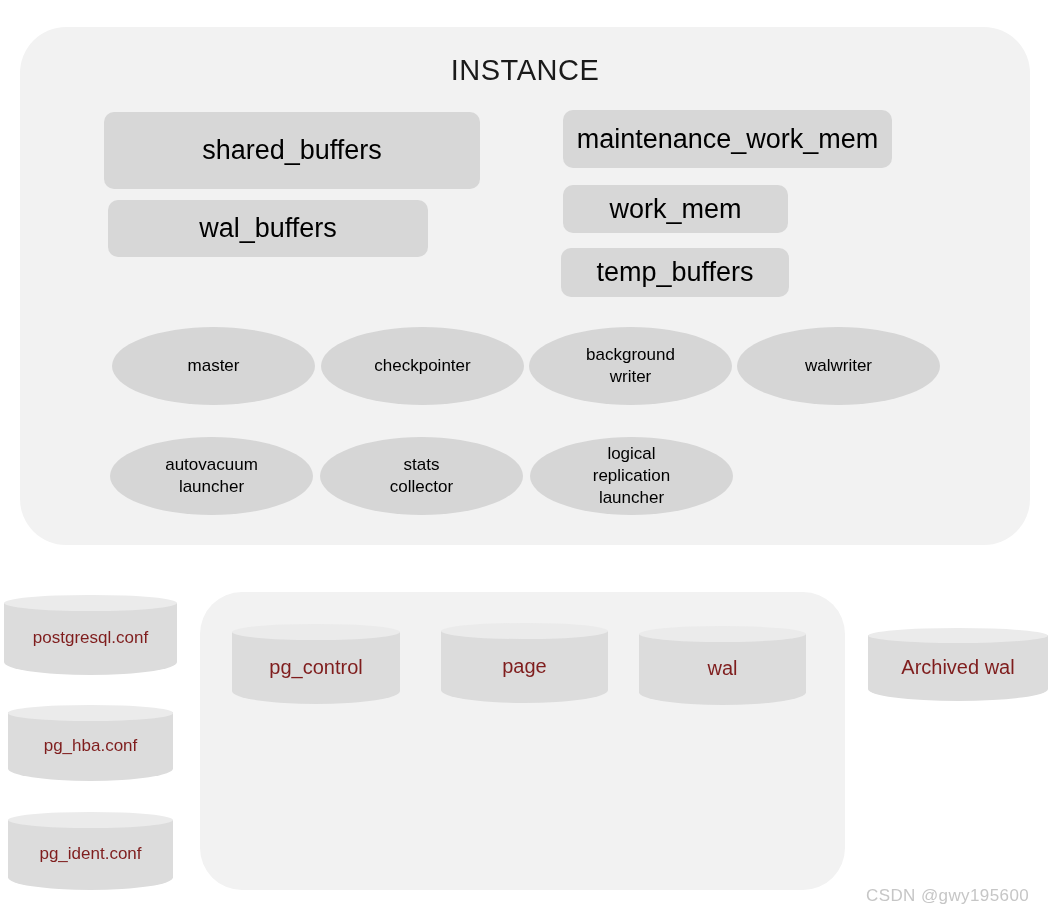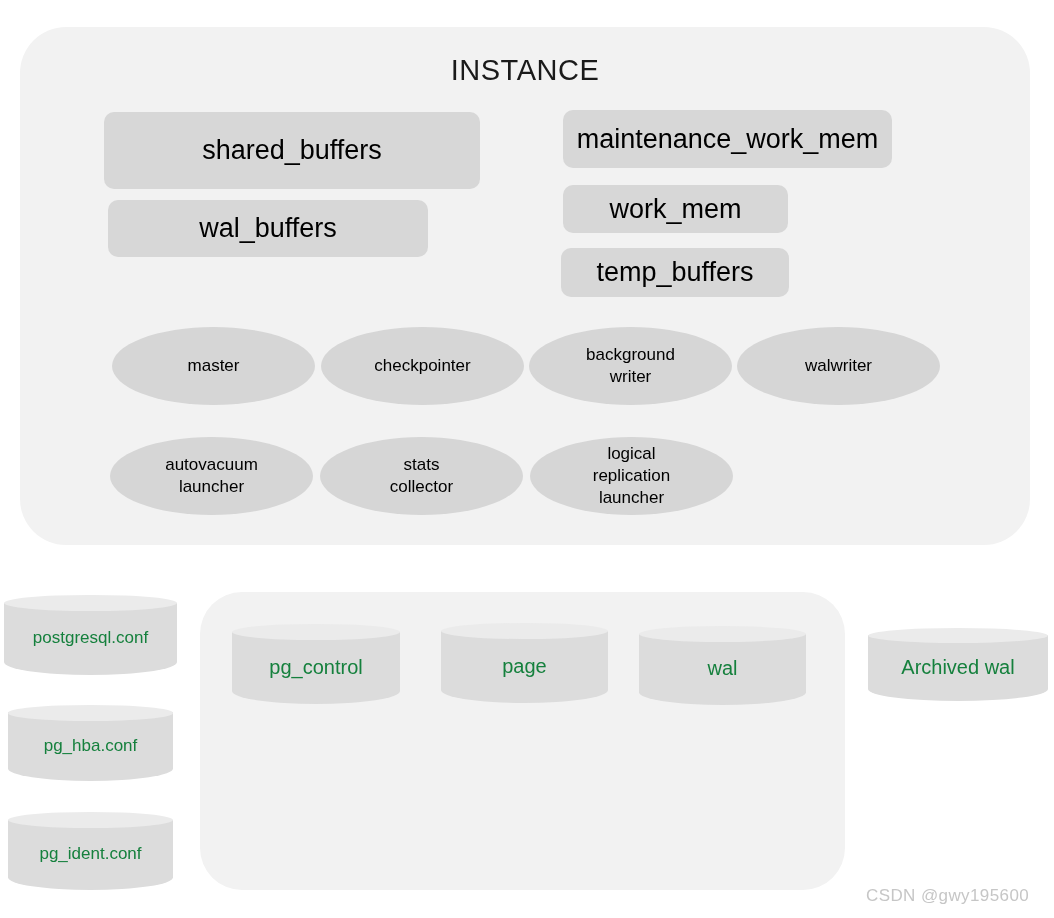--- a/index.html
+++ b/index.html
@@ -111,21 +111,21 @@
   .cyl .label {
     position: absolute;
     left: 0;
     right: 0;
     top: 0;
     bottom: 0;
     display: flex;
     align-items: center;
     justify-content: center;
     text-align: center;
-    color: #15803d;
+    color: #7f1d1d;
     z-index: 3;
   }
 
   
   #watermark {
     position: absolute;
     left: 866px;
     top: 886px;
     font-size: 17px;
     color: #c6c6c6;

